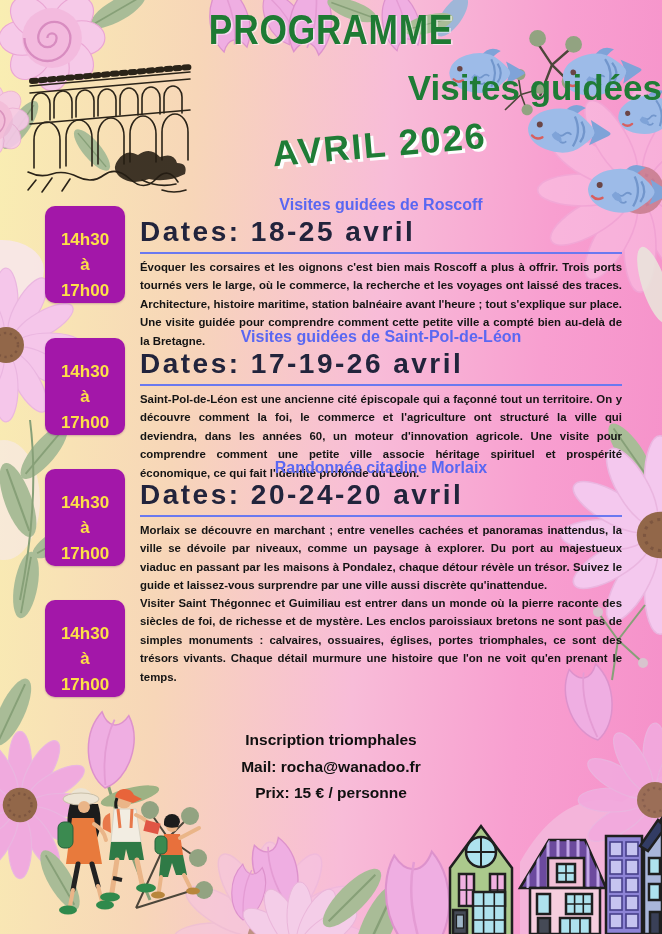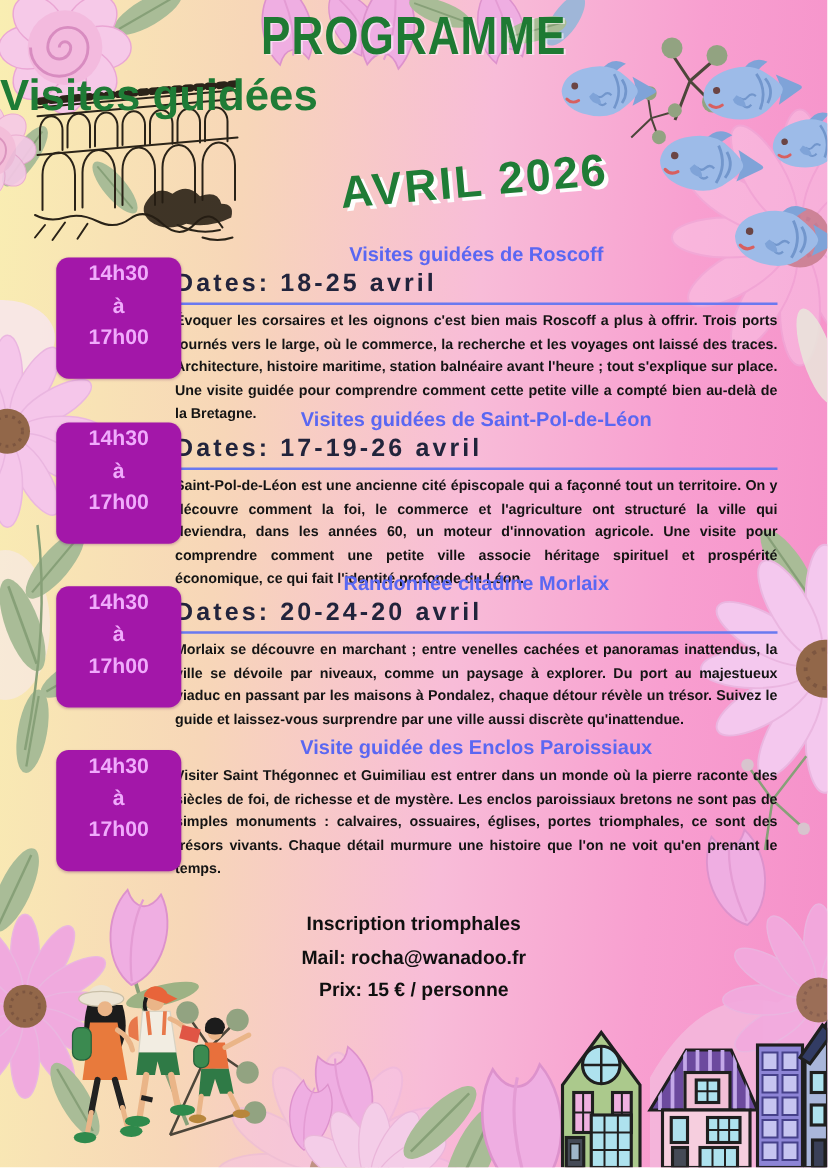--- a/index.html
+++ b/index.html
@@ -7,34 +7,34 @@
     position:relative; width:662px; height:934px; overflow:hidden;
     font-family:"Liberation Sans", sans-serif;
     background:linear-gradient(94deg,#f9eeb2 0%, #f7d6b8 28%, #f8bcd8 55%, #f89fd0 78%, #f590c9 100%);
   }
   .decor { position:absolute; left:0; top:0; width:662px; height:934px; }
   .layer { position:absolute; z-index:2; }
 
   
   .h-programme { left:0; right:0; top:5px; text-align:center; font-size:43px; font-weight:800;
     color:#1e7a33; transform:scaleX(.82); letter-spacing:1px; text-shadow:2px 1px 0 rgba(255,255,255,.55); }
-  .h-sub1 { left:0; right:0; top:57px; text-align:left; font-size:35px; font-weight:700; color:#1f7c36; }
+  .h-sub1 { left:0; right:0; top:68px; text-align:right; font-size:35px; font-weight:700; color:#1f7c36; }
   .h-sub2 { left:0; right:0; top:89px; text-align:center; font-size:25px; font-weight:700; color:#1f7c36; }
   .h-month { left:272px; top:124px; font-size:36px; font-weight:800; color:#1f7c36;
     transform:rotate(-5deg); letter-spacing:2px; text-shadow:3px 3px 0 #fdfdfd; }
 
   
   .event { position:absolute; left:45px; width:577px; z-index:2; }
-  .timebox { position:absolute; left:0; top:10px; width:100px; height:97px; background:#a317a9;
-    border-radius:10px; color:#f0abfc; font-weight:700; font-size:17px; line-height:1.5;
-    display:flex; flex-direction:column; align-items:center; justify-content:flex-start; text-align:center;
+  .timebox { position:absolute; left:0; top:10px; width:80px; height:97px; background:#a317a9;
+    border-radius:10px; color:#fde047; font-weight:700; font-size:17px; line-height:1.5;
+    display:flex; flex-direction:column; align-items:center; justify-content:flex-end; text-align:center;
     box-shadow:0 1px 2px rgba(90,0,90,.25); }
   .econtent { margin-left:95px; width:482px; }
   .etitle { font-size:16px; font-weight:700; color:#5a67f2; line-height:1.15; margin:0;text-align:center; }
-  .edates { font-size:20px; font-weight:600; color:#22243c; letter-spacing:2.5px; line-height:1.2;
+  .edates { font-size:28px; font-weight:600; color:#22243c; letter-spacing:2.5px; line-height:1.2;
     padding-bottom:3px; border-bottom:2px solid #6a79f0; margin-top:1px; }
   .edesc { margin-top:4px; font-size:11.4px; font-weight:700; color:#141414; line-height:1.62;
     text-align:justify; }
 
   
   .contact { left:0; right:0; top:727px; text-align:center; font-size:15.5px; font-weight:700;
     color:#101010; line-height:26.5px; z-index:2; }
 </style>
 </head>
 <body>
@@ -352,21 +352,20 @@
     </div>
   </div>
 
   <div class="event" style="top:590px;">
     <div class="timebox">
       <span>14h30</span>
       <span>à</span>
       <span>17h00</span>
     </div>
     <div class="econtent">
-      <div class="etitle">Visite guidée des Enclos Paroissiaux</div>
       <div class="edesc">Visiter Saint Thégonnec et Guimiliau est entrer dans un monde où la pierre raconte des siècles de foi, de richesse et de mystère. Les enclos paroissiaux bretons ne sont pas de simples monuments : calvaires, ossuaires, églises, portes triomphales, ce sont des trésors vivants. Chaque détail murmure une histoire que l'on ne voit qu'en prenant le temps.</div>
     </div>
   </div>
 
   <div class="layer contact">
     <div>Inscription triomphales</div>
     <div>Mail: rocha@wanadoo.fr</div>
     <div>Prix: 15 € / personne</div>
   </div>
 

